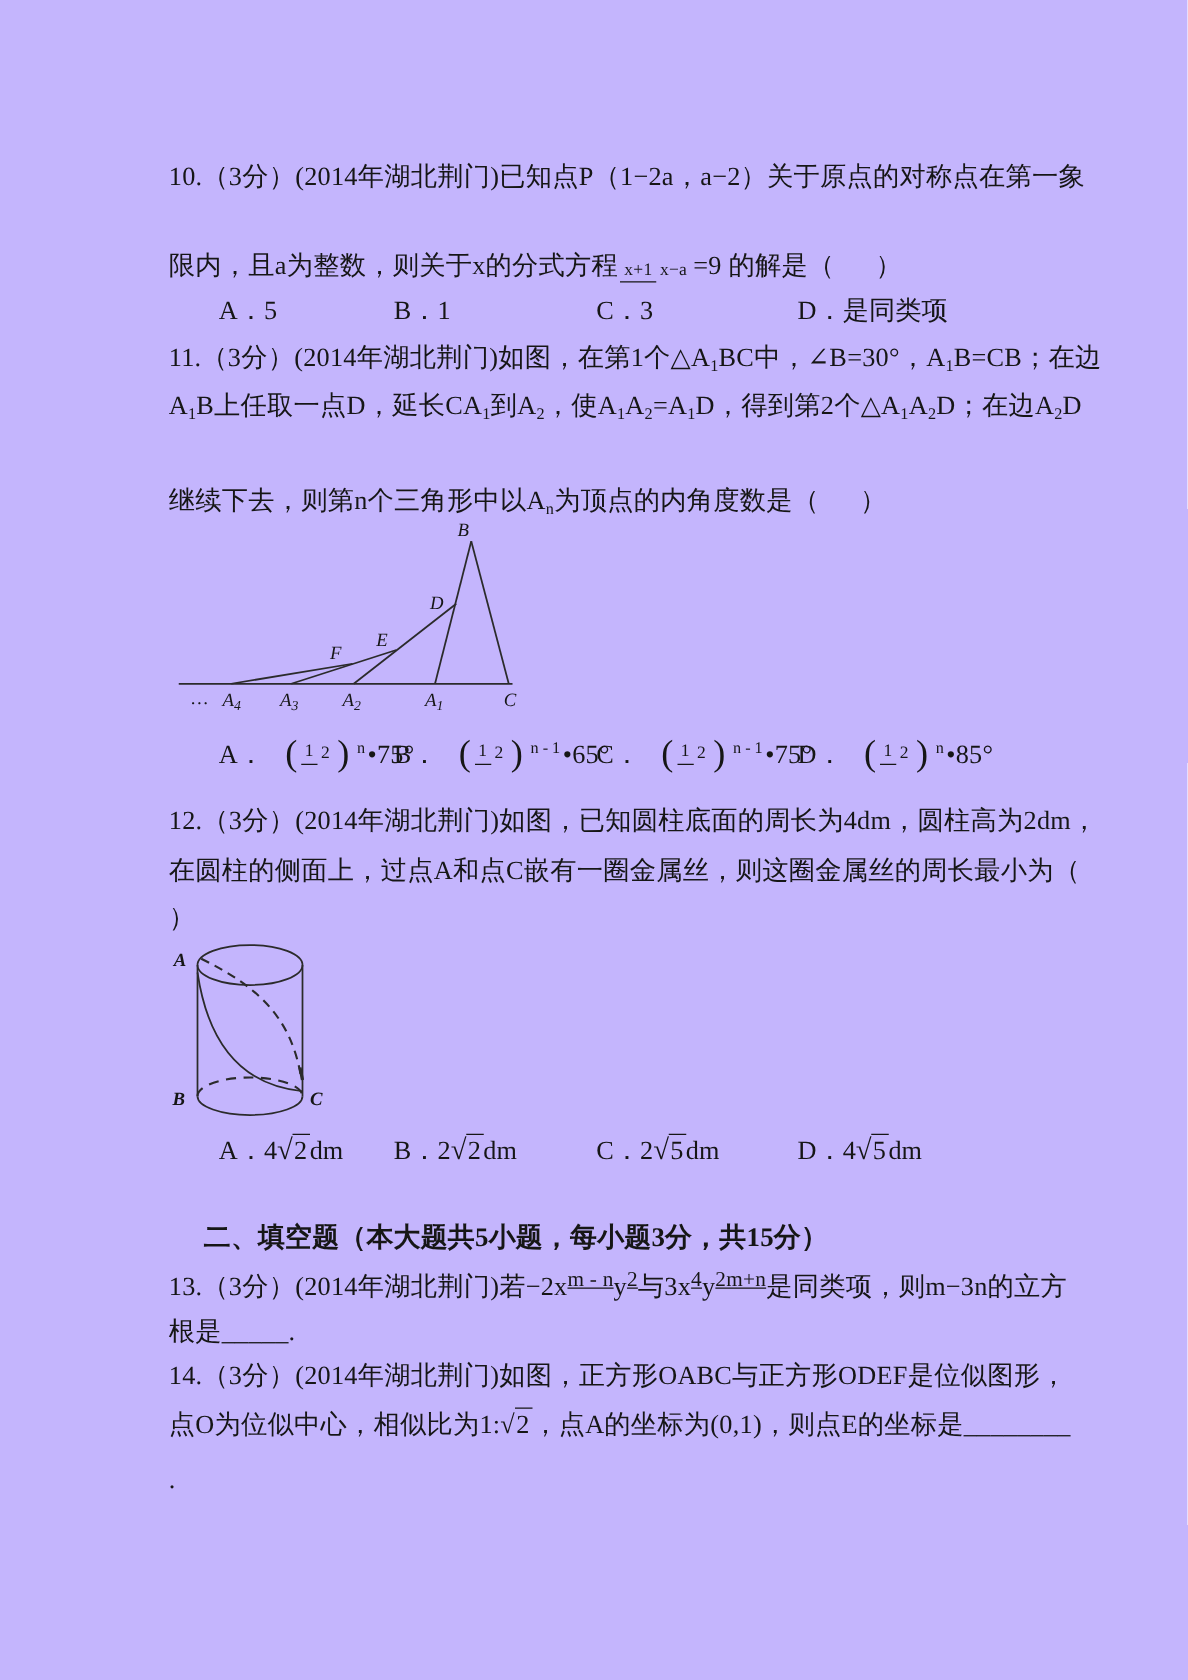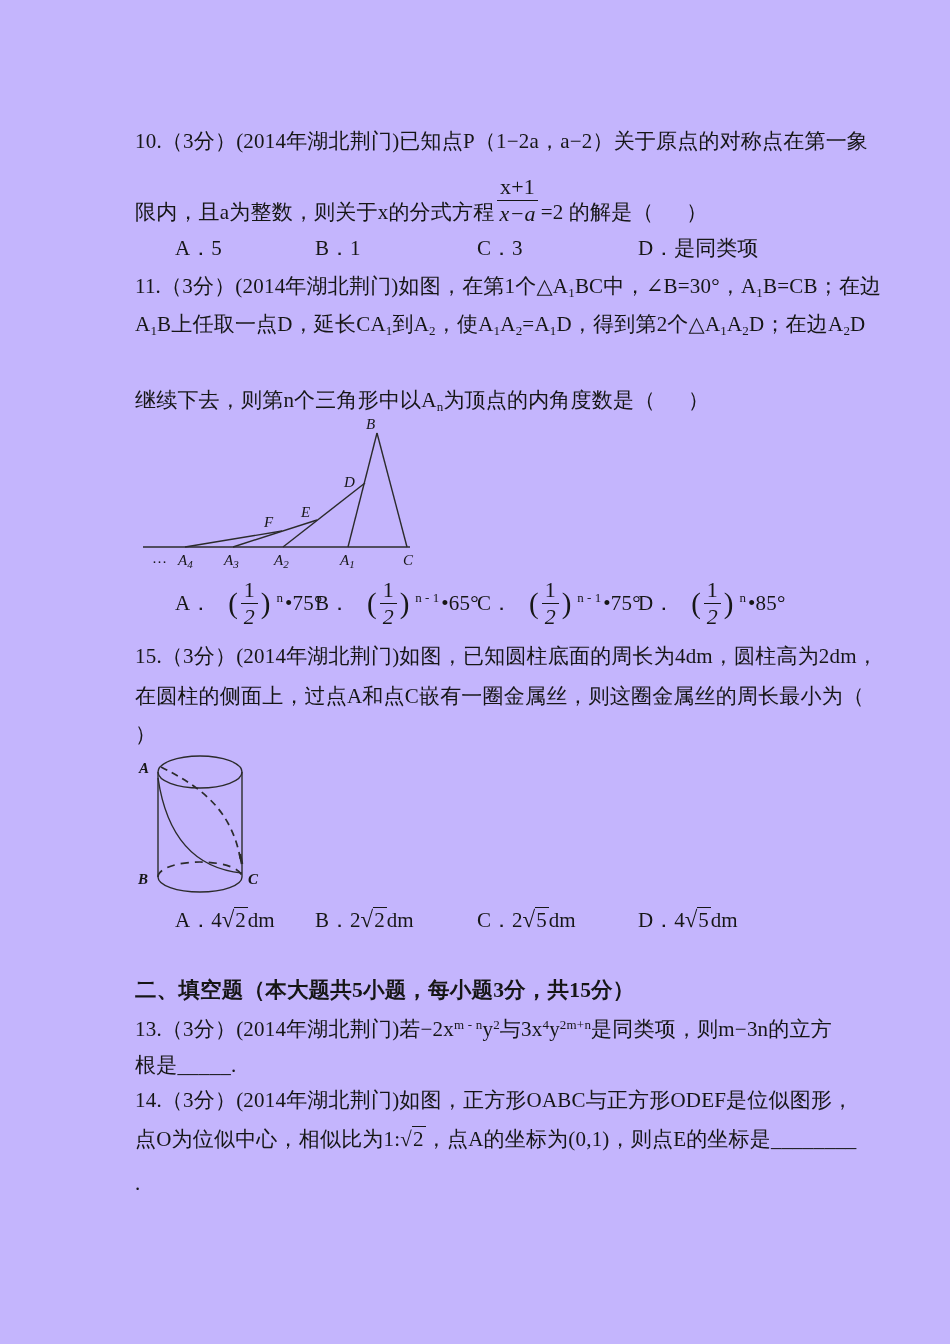--- a/index.html
+++ b/index.html
@@ -1,55 +1,55 @@
 <!DOCTYPE html>
 <html><head>
 <meta charset="utf-8">
 <style>
   html,body{margin:0;padding:0;background:#ffffff;}
   .page{position:relative;width:950px;height:1344px;background:#c4b5fd;overflow:hidden;
         font-family:"Liberation Serif","DejaVu Serif",serif;color:#161616;}
   .line{position:absolute;left:135px;font-size:21px;line-height:30px;white-space:pre;letter-spacing:.2px;}
-  .line.bold{font-weight:bold;font-size:21.5px;}
+  .line.bold{font-weight:bold;font-size:21.5px;margin-left:28px;}
   .fracline{position:absolute;left:135px;display:flex;align-items:flex-end;height:50px;
             font-size:21px;white-space:pre;letter-spacing:.2px;}
-  .frac{display:inline-flex;flex-direction:column;align-items:center;font-size:22px;
+  .frac{display:inline-flex;flex-direction:row;align-items:center;font-size:14px;
         line-height:1.15;margin:0 2px;}
   .frac .num{border-bottom:1.6px solid #161616;padding:0 3px;}
-  .frac .den{padding:0 3px;font-style:italic;}
+  .frac .den{padding:0 3px;}
   .optrow{position:absolute;left:0;width:950px;font-size:21px;line-height:30px;}
   .opt{position:absolute;white-space:pre;top:0;}
   .flexopt{display:inline-flex;align-items:center;height:46px;}
   .col-a{left:175px}.col-b{left:315px}.col-c{left:477px}.col-d{left:638px}
   .paren{font-size:29px;font-weight:300;padding:0 1px;line-height:1;}
   .letter{margin-right:16px;}
   .expsup{align-self:flex-start;font-size:13px;margin:3px 2px 0 5px;letter-spacing:0;}
   .tail{letter-spacing:.2px;}
   .rt{font-size:23px;}
   .sq{border-top:1.6px solid #161616;padding:0 2px 0 1px;}
   sub{font-size:13px;line-height:0;vertical-align:-4px;}
-  sup{font-size:13px;line-height:0;vertical-align:7px;}
+  sup{font-size:17px;line-height:0;vertical-align:7px;text-decoration:underline;}
   .fig{position:absolute;}
   .figtext{font-style:italic;font-size:15px;fill:#161616;
            font-family:"Liberation Serif","DejaVu Serif",serif;}
   .figsub{font-size:11px;}
 </style>
 </head>
 <body>
 
 <div class="page">
 
   <div class="line" style="top:126px">10.（3分）(2014年湖北荆门)已知点P（1−2a，a−2）关于原点的对称点在第一象</div>
   <div class="fracline" style="top:176px">
     <span>限内，且a为整数，则关于x的分式方程</span>
     <span class="frac">
       <span class="num">x+1</span>
       <span class="den">x−a</span>
     </span>
-    <span>=2 的解是（      ）</span>
+    <span>=9 的解是（      ）</span>
   </div>
   <div class="optrow" style="top:233px">
     <span class="opt col-a">A．5</span>
     <span class="opt col-b">B．1</span>
     <span class="opt col-c">C．3</span>
     <span class="opt col-d">D．是同类项</span>
   </div>
 
   <div class="line" style="top:271px">11.（3分）(2014年湖北荆门)如图，在第1个△A<sub>1</sub>BC中，∠B=30°，A<sub>1</sub>B=CB；在边</div>
   <div class="line" style="top:309px">A<sub>1</sub>B上任取一点D，延长CA<sub>1</sub>到A<sub>2</sub>，使A<sub>1</sub>A<sub>2</sub>=A<sub>1</sub>D，得到第2个△A<sub>1</sub>A<sub>2</sub>D；在边A<sub>2</sub>D</div>
@@ -84,21 +84,21 @@
       <span class="letter">B．</span><span class="paren">(</span><span class="frac"><span class="num">1</span><span class="den">2</span></span><span class="paren">)</span><span class="expsup">n - 1</span><span class="tail">•65°</span>
     </span>
     <span class="opt flexopt col-c">
       <span class="letter">C．</span><span class="paren">(</span><span class="frac"><span class="num">1</span><span class="den">2</span></span><span class="paren">)</span><span class="expsup">n - 1</span><span class="tail">•75°</span>
     </span>
     <span class="opt flexopt col-d">
       <span class="letter">D．</span><span class="paren">(</span><span class="frac"><span class="num">1</span><span class="den">2</span></span><span class="paren">)</span><span class="expsup">n</span><span class="tail">•85°</span>
     </span>
   </div>
 
-  <div class="line" style="top:641px">15.（3分）(2014年湖北荆门)如图，已知圆柱底面的周长为4dm，圆柱高为2dm，</div>
+  <div class="line" style="top:641px">12.（3分）(2014年湖北荆门)如图，已知圆柱底面的周长为4dm，圆柱高为2dm，</div>
   <div class="line" style="top:681px">在圆柱的侧面上，过点A和点C嵌有一圈金属丝，则这圈金属丝的周长最小为（</div>
   <div class="line" style="top:719px">）</div>
 
   <svg class="fig" style="left:135px;top:748px" width="135" height="160" viewBox="0 0 135 160">
     <g fill="none" stroke="#2b2b2b" stroke-width="1.4">
       <ellipse cx="65" cy="24" rx="42" ry="16"></ellipse>
       <path d="M23,24 L23,129"></path>
       <path d="M107,24 L107,129"></path>
       <path d="M23,129 A42,15 0 0 0 107,129"></path>
       <path d="M23,129 A42,15 0 0 1 107,129" stroke-dasharray="8 6" stroke-width="1.7"></path>

